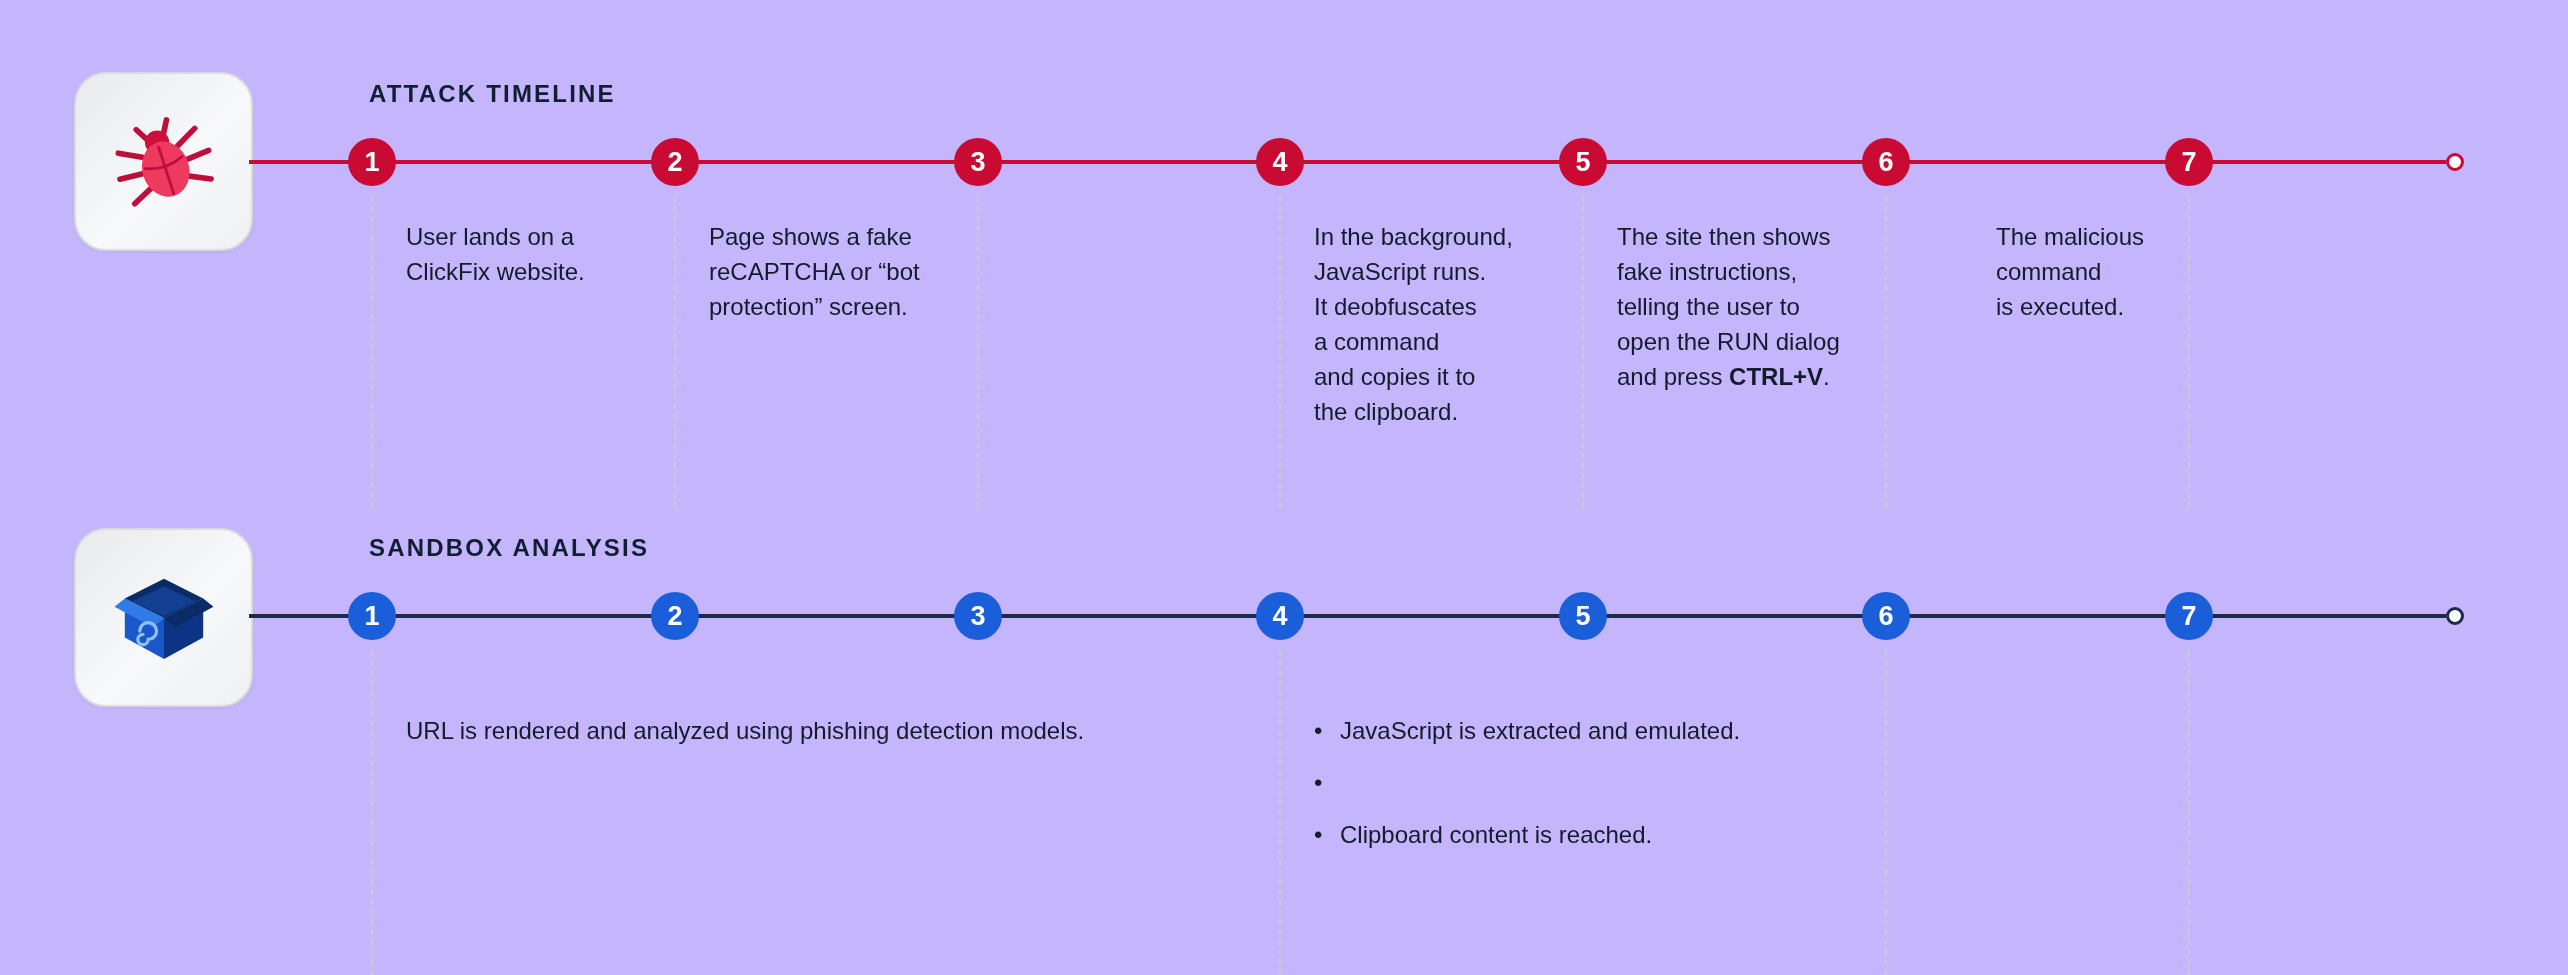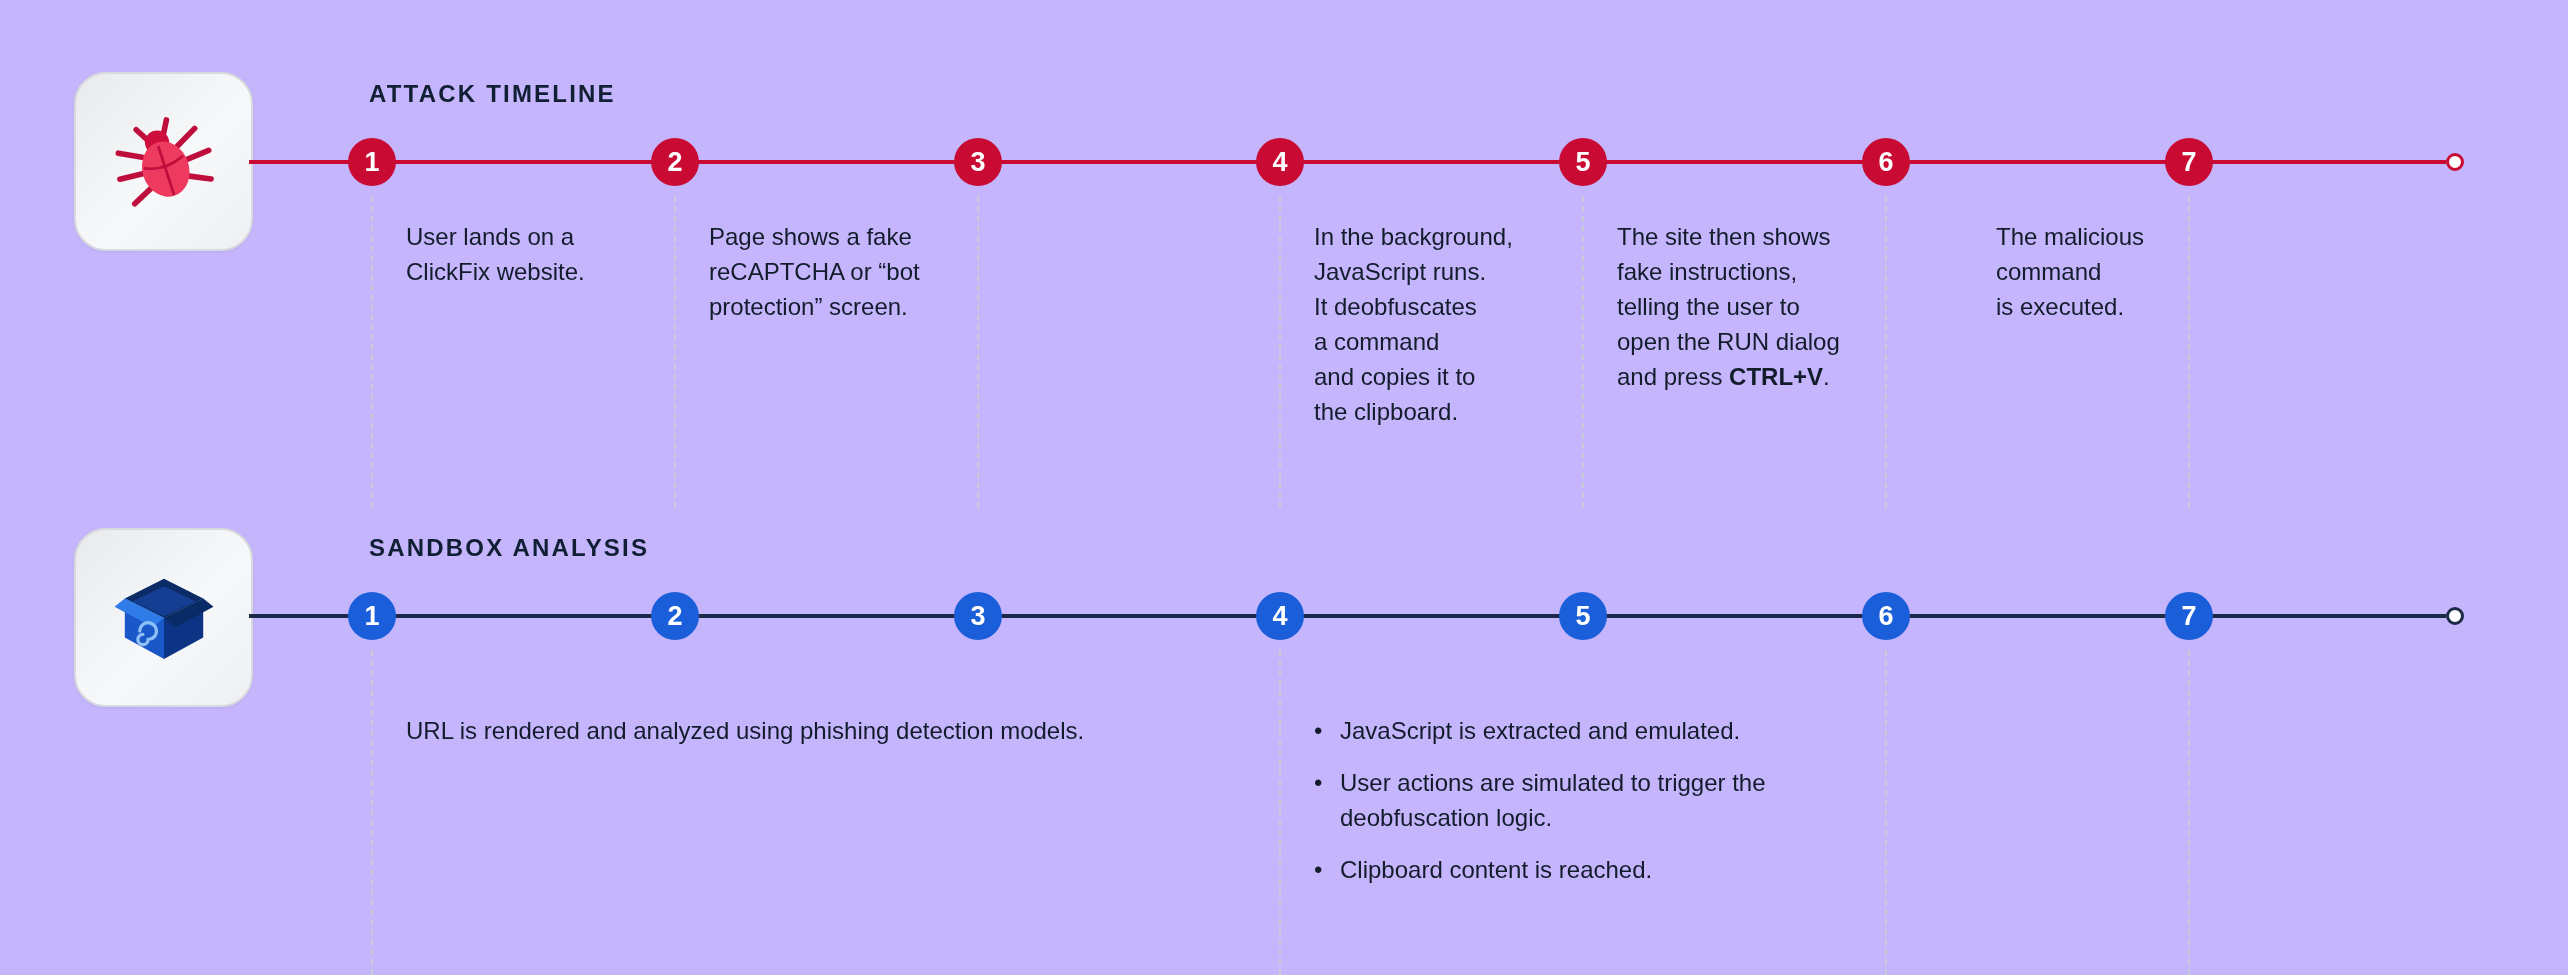--- a/index.html
+++ b/index.html
@@ -193,22 +193,20 @@
 
   <div class="note sandbox" style="left:406px;width:820px">URL is rendered and analyzed using phishing detection models.</div>
 
   <div class="note sandbox bullets" style="left:1314px">
     <div class="bullet-item">
       <span class="dot">•</span>
       <span class="bullet-text">JavaScript is extracted and emulated.</span>
     </div>
     <div class="bullet-item">
       <span class="dot">•</span>
-      <span class="bullet-text">User actions are simulated to trigger the
-deobfuscation logic.</span>
     </div>
     <div class="bullet-item">
       <span class="dot">•</span>
       <span class="bullet-text">Clipboard content is reached.</span>
     </div>
   </div>
 
 
 </div>
 

